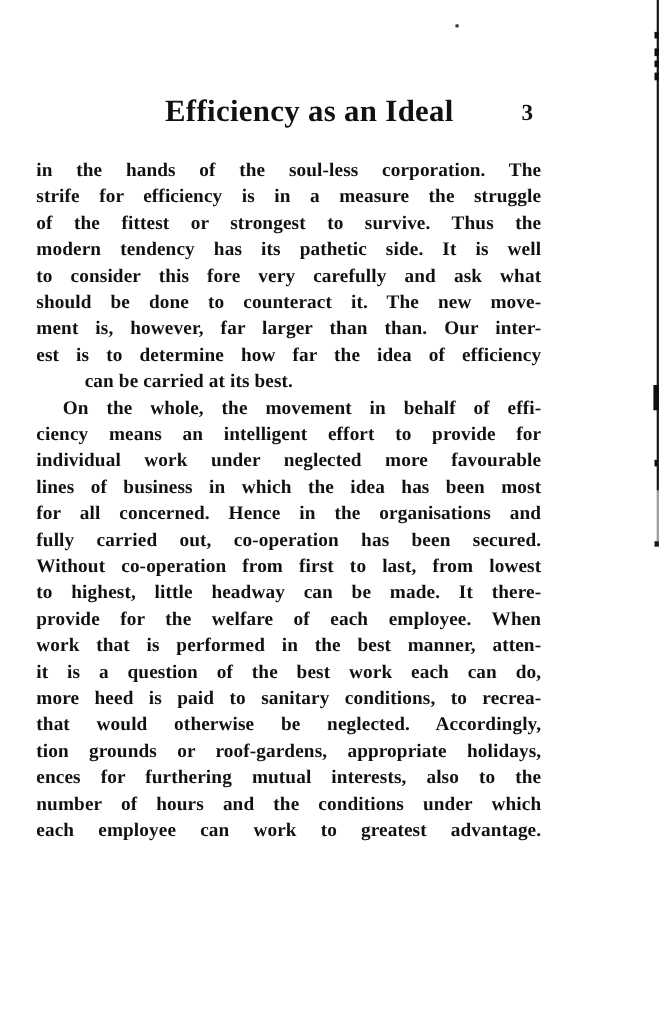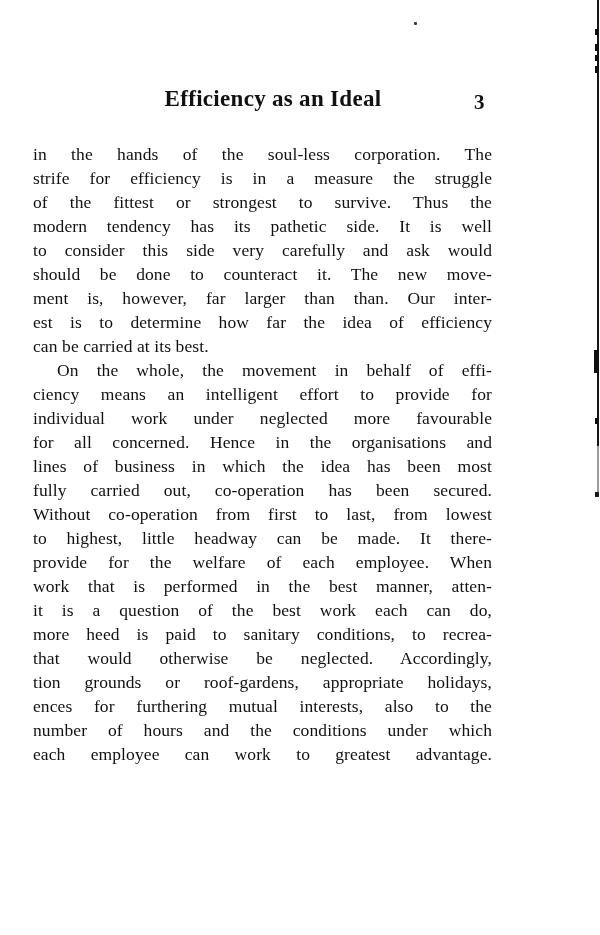--- a/index.html
+++ b/index.html
@@ -10,37 +10,37 @@
   body{
     width:600px;height:935px;
     background:var(--paper);
     position:relative;overflow:hidden;
     font-family:"Liberation Serif","DejaVu Serif",serif;
     color:var(--ink);
   }
   .page{position:absolute;inset:0;background:var(--paper);}
   .running-header{
     position:absolute;left:150px;top:86px;width:246px;
-    text-align:center;font-size:23px;font-weight:bold;
+    text-align:center;font-size:28px;font-weight:bold;
     letter-spacing:0.3px;white-space:nowrap;
   }
   .page-number{
     position:absolute;left:474px;top:90px;
     font-size:21px;font-weight:bold;
   }
   .body-text{
     position:absolute;left:33px;top:142px;width:459px;
-    font-size:17.5px;font-weight:normal;
+    font-size:17.5px;font-weight:bold;
   }
   .line{
     height:24px;line-height:24px;overflow:hidden;
     text-align:justify;text-align-last:justify;
     letter-spacing:0.1px;
   }
-  .line.para-end{text-align:right;text-align-last:left;}
+  .line.para-end{text-align:right;text-align-last:left;margin-left:44px;}
   .line.indent{text-indent:24px;}
   
   .edge-line-dark{
     position:absolute;left:597px;top:0;width:2px;height:446px;
     background:#151515;
   }
   .edge-line-faint{
     position:absolute;left:597px;top:446px;width:1.5px;height:46px;
     background:#9a9a9a;
   }
@@ -66,30 +66,30 @@
 <div class="page">
 
   <div class="running-header">Efficiency as an Ideal</div>
   <div class="page-number">3</div>
 
   <div class="body-text">
     <div class="line">in the hands of the soul-less corporation. The</div>
     <div class="line">strife for efficiency is in a measure the struggle</div>
     <div class="line">of the fittest or strongest to survive. Thus the</div>
     <div class="line">modern tendency has its pathetic side. It is well</div>
-    <div class="line">to consider this side very carefully and ask would</div>
+    <div class="line">to consider this fore very carefully and ask what</div>
     <div class="line">should be done to counteract it. The new move-</div>
     <div class="line">ment is, however, far larger than than. Our inter-</div>
     <div class="line">est is to determine how far the idea of efficiency</div>
     <div class="line para-end">can be carried at its best.</div>
     <div class="line indent">On the whole, the movement in behalf of effi-</div>
     <div class="line">ciency means an intelligent effort to provide for</div>
     <div class="line">individual work under neglected more favourable</div>
+    <div class="line">lines of business in which the idea has been most</div>
     <div class="line">for all concerned. Hence in the organisations and</div>
-    <div class="line">lines of business in which the idea has been most</div>
     <div class="line">fully carried out, co-operation has been secured.</div>
     <div class="line">Without co-operation from first to last, from lowest</div>
     <div class="line">to highest, little headway can be made. It there-</div>
     <div class="line">provide for the welfare of each employee. When</div>
     <div class="line">work that is performed in the best manner, atten-</div>
     <div class="line">it is a question of the best work each can do,</div>
     <div class="line">more heed is paid to sanitary conditions, to recrea-</div>
     <div class="line">that would otherwise be neglected. Accordingly,</div>
     <div class="line">tion grounds or roof-gardens, appropriate holidays,</div>
     <div class="line">ences for furthering mutual interests, also to the</div>

